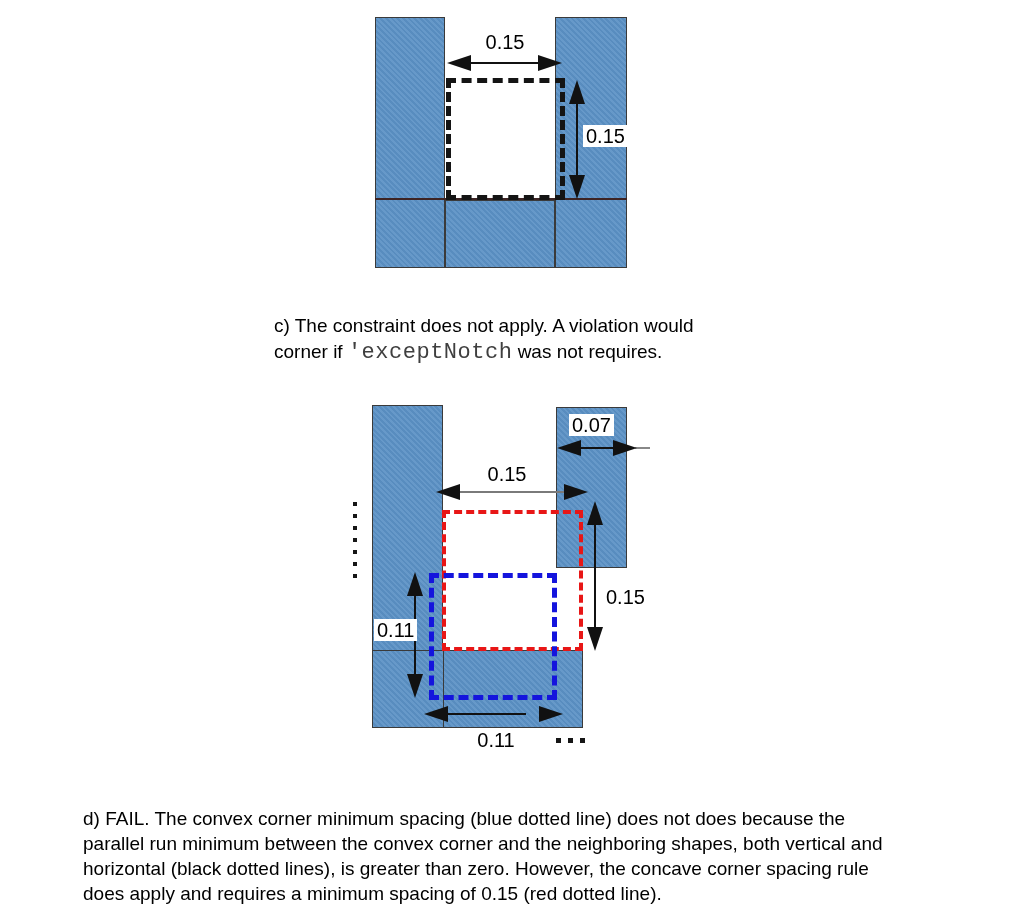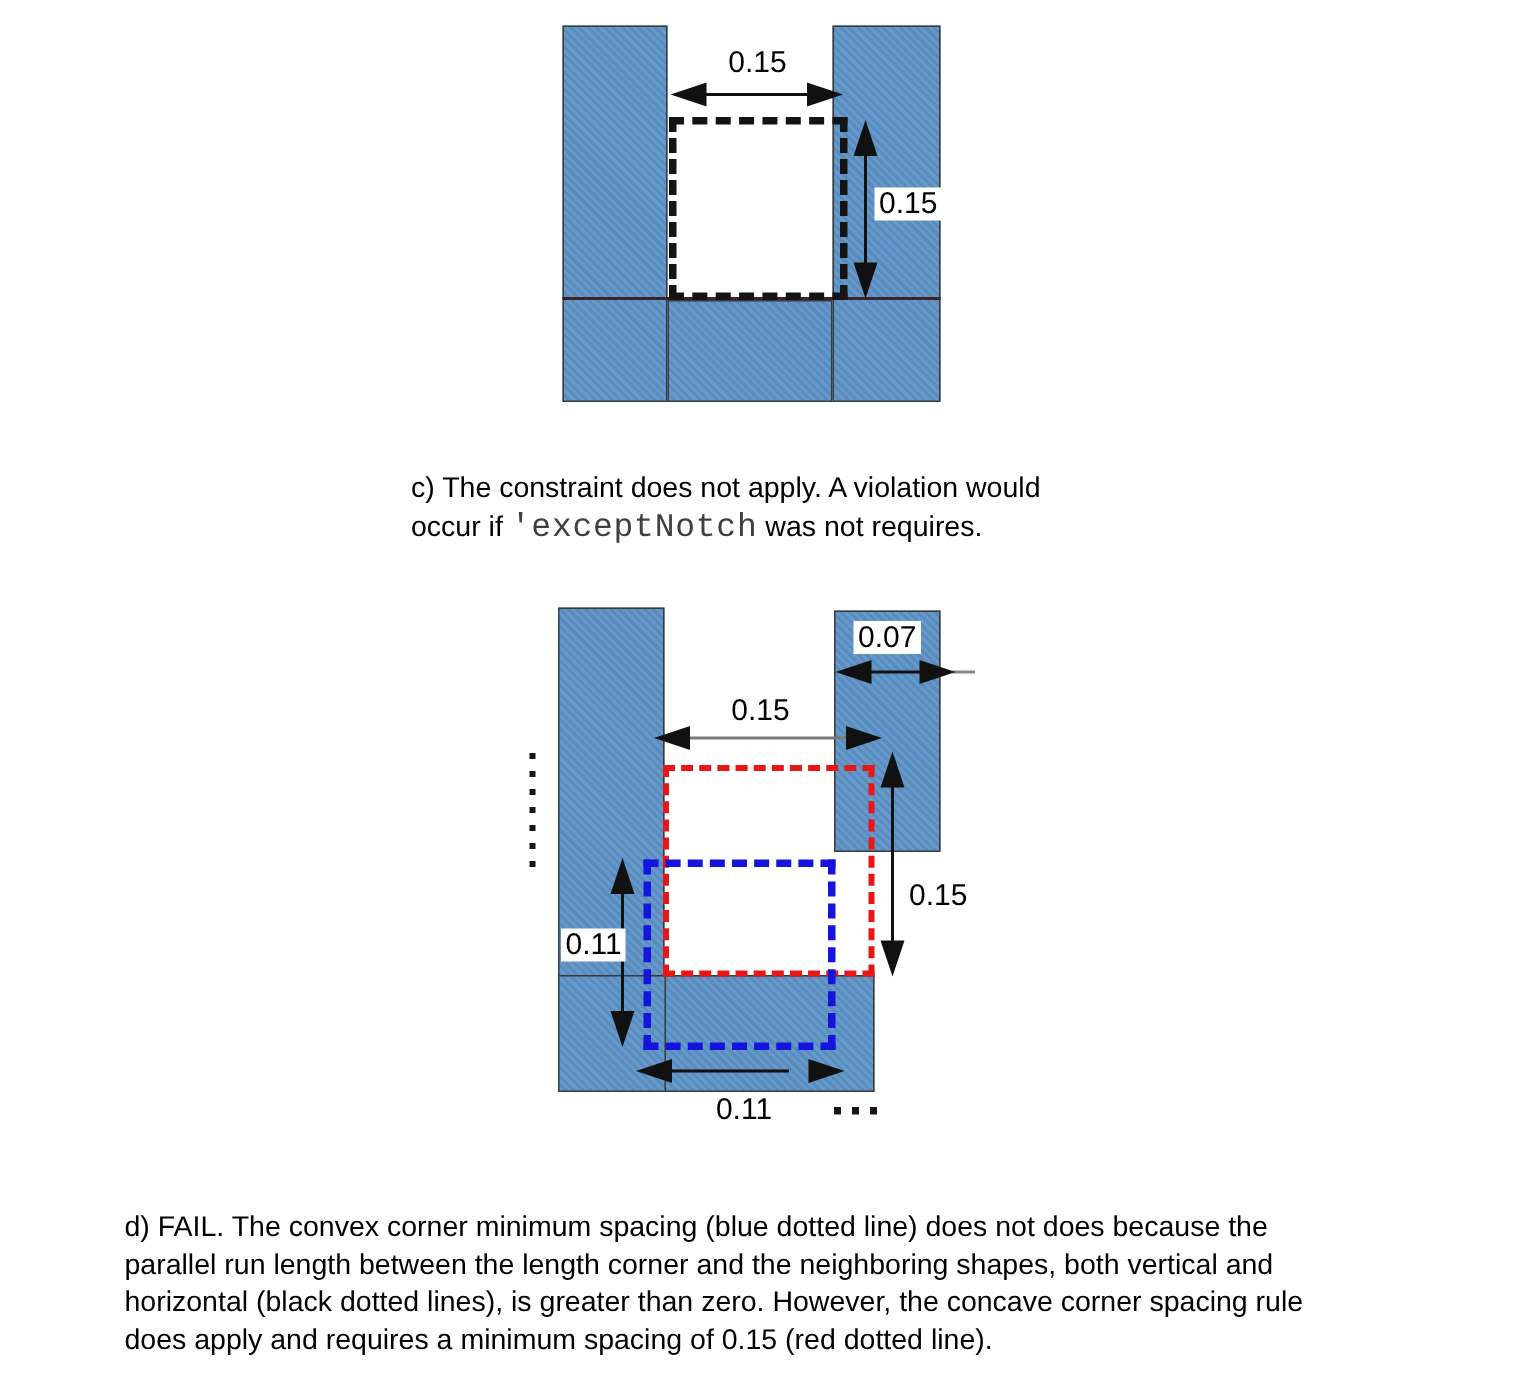--- a/index.html
+++ b/index.html
@@ -64,21 +64,21 @@
     <div>
       <div class="sh" style="left:576px;top:95px;width:2px;height:85px;"></div>
       <div class="ah u" style="left:569px;top:80px;"></div>
       <div class="ah d" style="left:569px;top:175px;"></div>
       <div class="dim boxed" style="left:583px;top:125px;">0.15</div>
     </div>
   </div>
 
   <div class="caption" style="left:274px;top:294px;">
     <div>c) The constraint does not apply. A violation would</div>
-    <div><span>occur if </span><span class="mono">'exceptNotch</span><span> was not requires.</span></div>
+    <div><span>corner if </span><span class="mono">'exceptNotch</span><span> was not requires.</span></div>
   </div>
 
   <div>
 
     <div class="bar" style="left:372px;top:405px;width:71px;height:323px;"></div>
     <div class="bar" style="left:556px;top:407px;width:71px;height:161px;"></div>
     <div class="bar" style="left:372px;top:650px;width:211px;height:78px;"></div>
 
     <div class="thinline" style="left:443px;top:650px;width:1px;height:78px;background:var(--c-shape_outline,#3a3a3a);z-index:2;"></div>
 
@@ -121,18 +121,18 @@
     <div>
       <div class="sh" style="left:440px;top:713px;width:86px;height:2px;"></div>
       <div class="ah l" style="left:424px;top:706px;"></div>
       <div class="ah r" style="left:539px;top:706px;"></div>
       <div class="dim center" style="left:461px;top:729px;width:70px;">0.11</div>
     </div>
   </div>
 
   <div class="caption d" style="left:83px;top:787px;">
     <div>d) FAIL. The convex corner minimum spacing (blue dotted line) does not does because the</div>
-    <div>parallel run length between the length corner and the neighboring shapes, both vertical and</div>
+    <div>parallel run minimum between the convex corner and the neighboring shapes, both vertical and</div>
     <div>horizontal (black dotted lines), is greater than zero. However, the concave corner spacing rule</div>
     <div>does apply and requires a minimum spacing of 0.15 (red dotted line).</div>
   </div>
 
 </div>
 
 </body></html>

